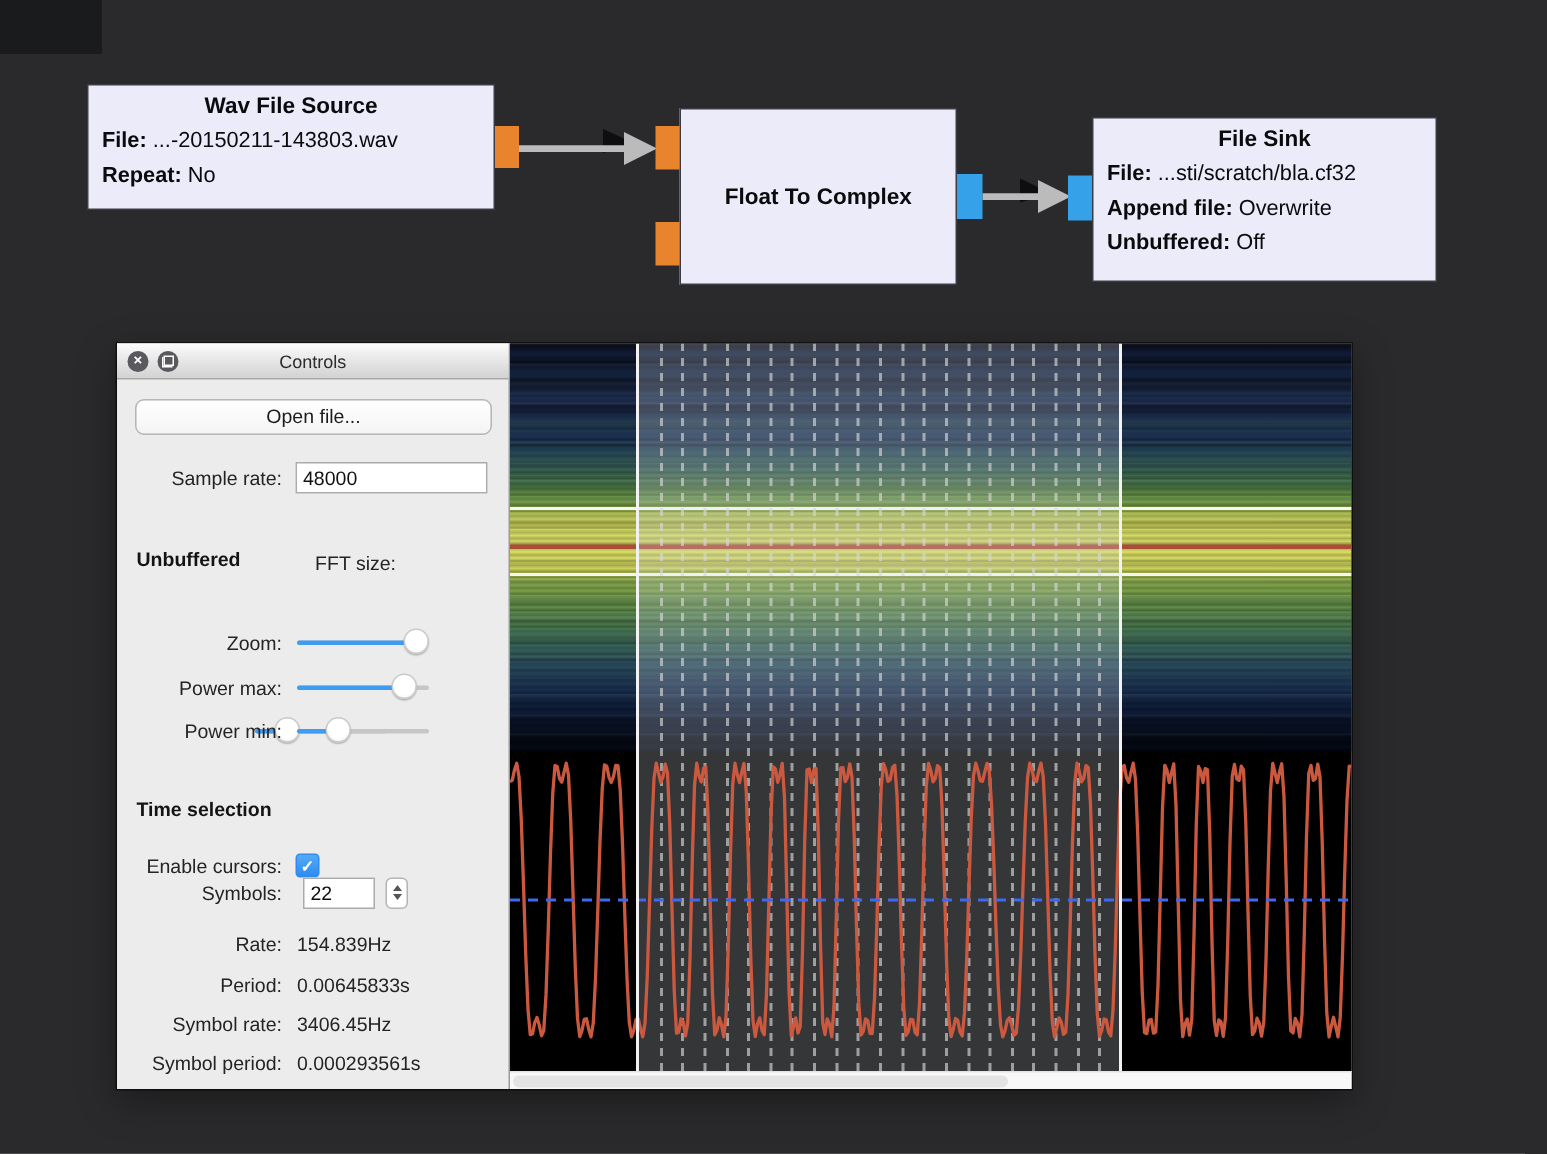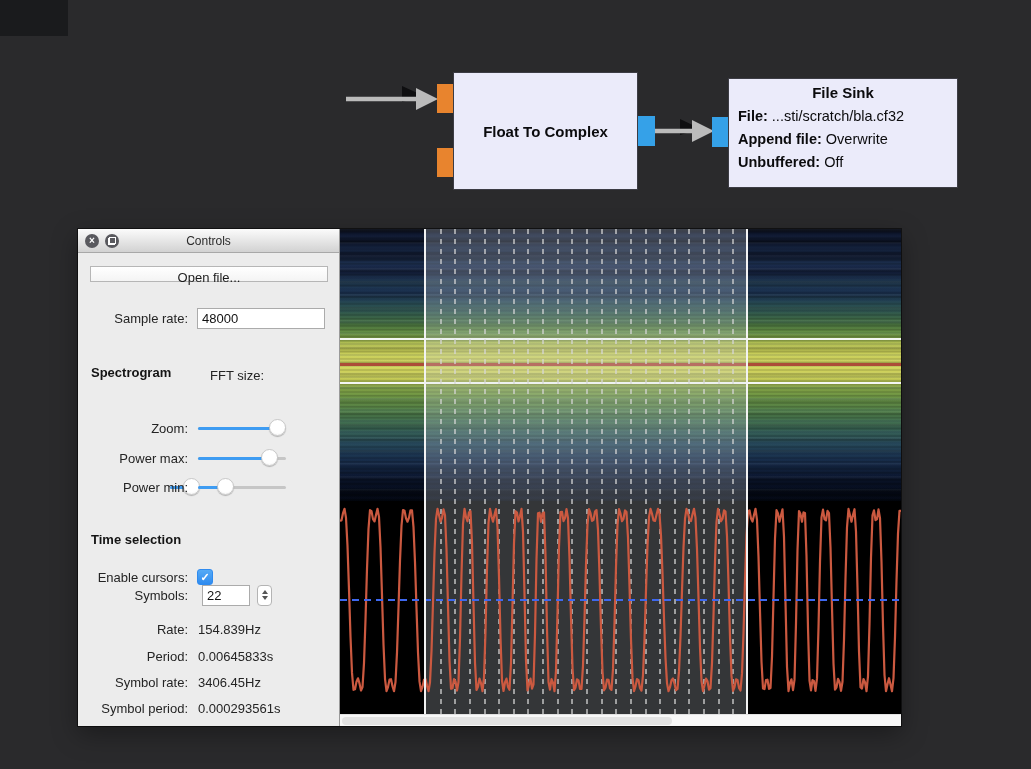--- a/index.html
+++ b/index.html
@@ -28,21 +28,21 @@
   .controls-panel{position:absolute;left:0;top:0;width:262px;height:497px;background:#ececec;border-right:1px solid #9a9a9a;}
   .dock-titlebar{position:absolute;left:0;top:0;width:100%;height:24px;background:linear-gradient(#fbfbfb,#d2d2d2);border-bottom:1px solid #a8a8a8;}
   .dock-title{position:absolute;left:0;right:0;top:0;height:16px;line-height:24px;text-align:center;font-size:12px;color:#2b2b2b;}
   .dock-btn{position:absolute;top:5px;width:14px;height:14px;border-radius:50%;background:#59595e;color:#fff;display:flex;align-items:center;justify-content:center;cursor:default;}
   .dock-btn.close{left:7px;font-size:10px;font-weight:bold;line-height:14px;}
   .dock-btn.float{left:27px;}
   .float-glyph{position:relative;width:8px;height:8px;}
   .float-glyph::before{content:"";position:absolute;left:0;bottom:0;width:5px;height:5px;border:1px solid #fff;}
   .float-glyph::after{content:"";position:absolute;right:0;top:0;width:5px;height:5px;border:1px solid #fff;background:#59595e;}
 
-  .open-file-btn{position:absolute;left:12px;top:37px;width:238px;height:16px;background:linear-gradient(#ffffff,#f4f4f4);border:1px solid #b6b6b6;border-radius:0;font-size:13px;color:#1c1c1c;text-align:center;line-height:20px;}
+  .open-file-btn{position:absolute;left:12px;top:37px;width:238px;height:24px;background:linear-gradient(#ffffff,#f4f4f4);border:1px solid #b6b6b6;border-radius:6px;font-size:13px;color:#1c1c1c;text-align:center;line-height:20px;}
   .ctl-row{position:absolute;left:0;width:262px;height:24px;display:flex;align-items:center;}
   .ctl-label{width:110px;text-align:right;font-size:13px;color:#242424;flex:0 0 110px;}
   .text-input{margin-left:9px;background:#fff;border:1px solid #ababab;font-size:13px;color:#111;padding:2px 4px;height:21px;}
   .heading{position:absolute;left:13px;font-size:13px;font-weight:bold;color:#141414;}
 
   .slider{position:relative;margin-left:10px;width:88px;height:18px;}
   .slider-track{position:absolute;left:0;right:0;top:8px;height:3px;border-radius:2px;background:#c6c6c6;}
   .slider-fill{position:absolute;left:0;top:8px;height:3px;border-radius:2px;background:var(--accent);}
   .slider-handle{position:absolute;top:0;width:17px;height:17px;margin-left:-8px;border-radius:50%;background:radial-gradient(circle at 50% 35%,#ffffff 60%,#f0f0f0);border:1px solid #c9c9c9;box-shadow:0 1px 1px rgba(0,0,0,0.25);}
 
@@ -90,20 +90,28 @@
 
   <svg class="wires" width="1031" height="229">
     <polygon class="wire-head-black" points="402,86 424,96 402,102"></polygon>
     <line class="wire-line" x1="346" y1="99" x2="417" y2="99"></line>
     <polygon class="wire-head" points="416,88 438,99 416,110"></polygon>
     <polygon class="wire-head-black" points="680,119 701,129 680,135"></polygon>
     <line class="wire-line" x1="655" y1="131" x2="693" y2="131"></line>
     <polygon class="wire-head" points="692,120 714,131 692,142"></polygon>
   </svg>
 
+  <div class="grc-block" style="left:58px;top:56px;width:272px;height:84px;">
+    <div class="block-title">Wav File Source</div>
+    <div class="block-params">
+      <div class="block-param"><span class="pkey">File:</span><span class="pval"> ...-20150211-143803.wav</span></div>
+      <div class="block-param"><span class="pkey">Repeat:</span><span class="pval"> No</span></div>
+    </div>
+    <div class="port port-float" style="right:-17px;top:27px;width:16px;height:28px;"></div>
+  </div>
 
   <div class="grc-block" style="left:453px;top:72px;width:185px;height:118px;">
     <div class="b2-title">Float To Complex</div>
     <div class="port port-float" style="left:-17px;top:11px;width:16px;height:29px;"></div>
     <div class="port port-float" style="left:-17px;top:75px;width:16px;height:29px;"></div>
     <div class="port port-complex" style="right:-18px;top:43px;width:17px;height:30px;"></div>
   </div>
 
   <div class="grc-block" style="left:728px;top:78px;width:230px;height:110px;">
     <div class="block-title">File Sink</div>
@@ -125,21 +133,21 @@
         <div class="dock-title">Controls</div>
       </div>
 
       <button class="open-file-btn">Open file...</button>
 
       <div class="ctl-row" style="top:77px;">
         <div class="ctl-label">Sample rate:</div>
         <input class="text-input" style="width: 128px;" value="48000">
       </div>
 
-      <div class="heading" style="top:136px;">Spectrogram</div>
+      <div class="heading" style="top:136px;">Unbuffered</div>
 
       <div class="ctl-row" style="top:139px;flex-direction:column;">
         <div class="ctl-label">FFT size:</div>
         <div class="slider">
           <div class="slider-track"></div>
           <div class="slider-fill" style="width: 24%;"></div>
           <div class="slider-handle" style="left: 24%;"></div>
         </div>
       </div>
       <div class="ctl-row" style="top:187px;">

